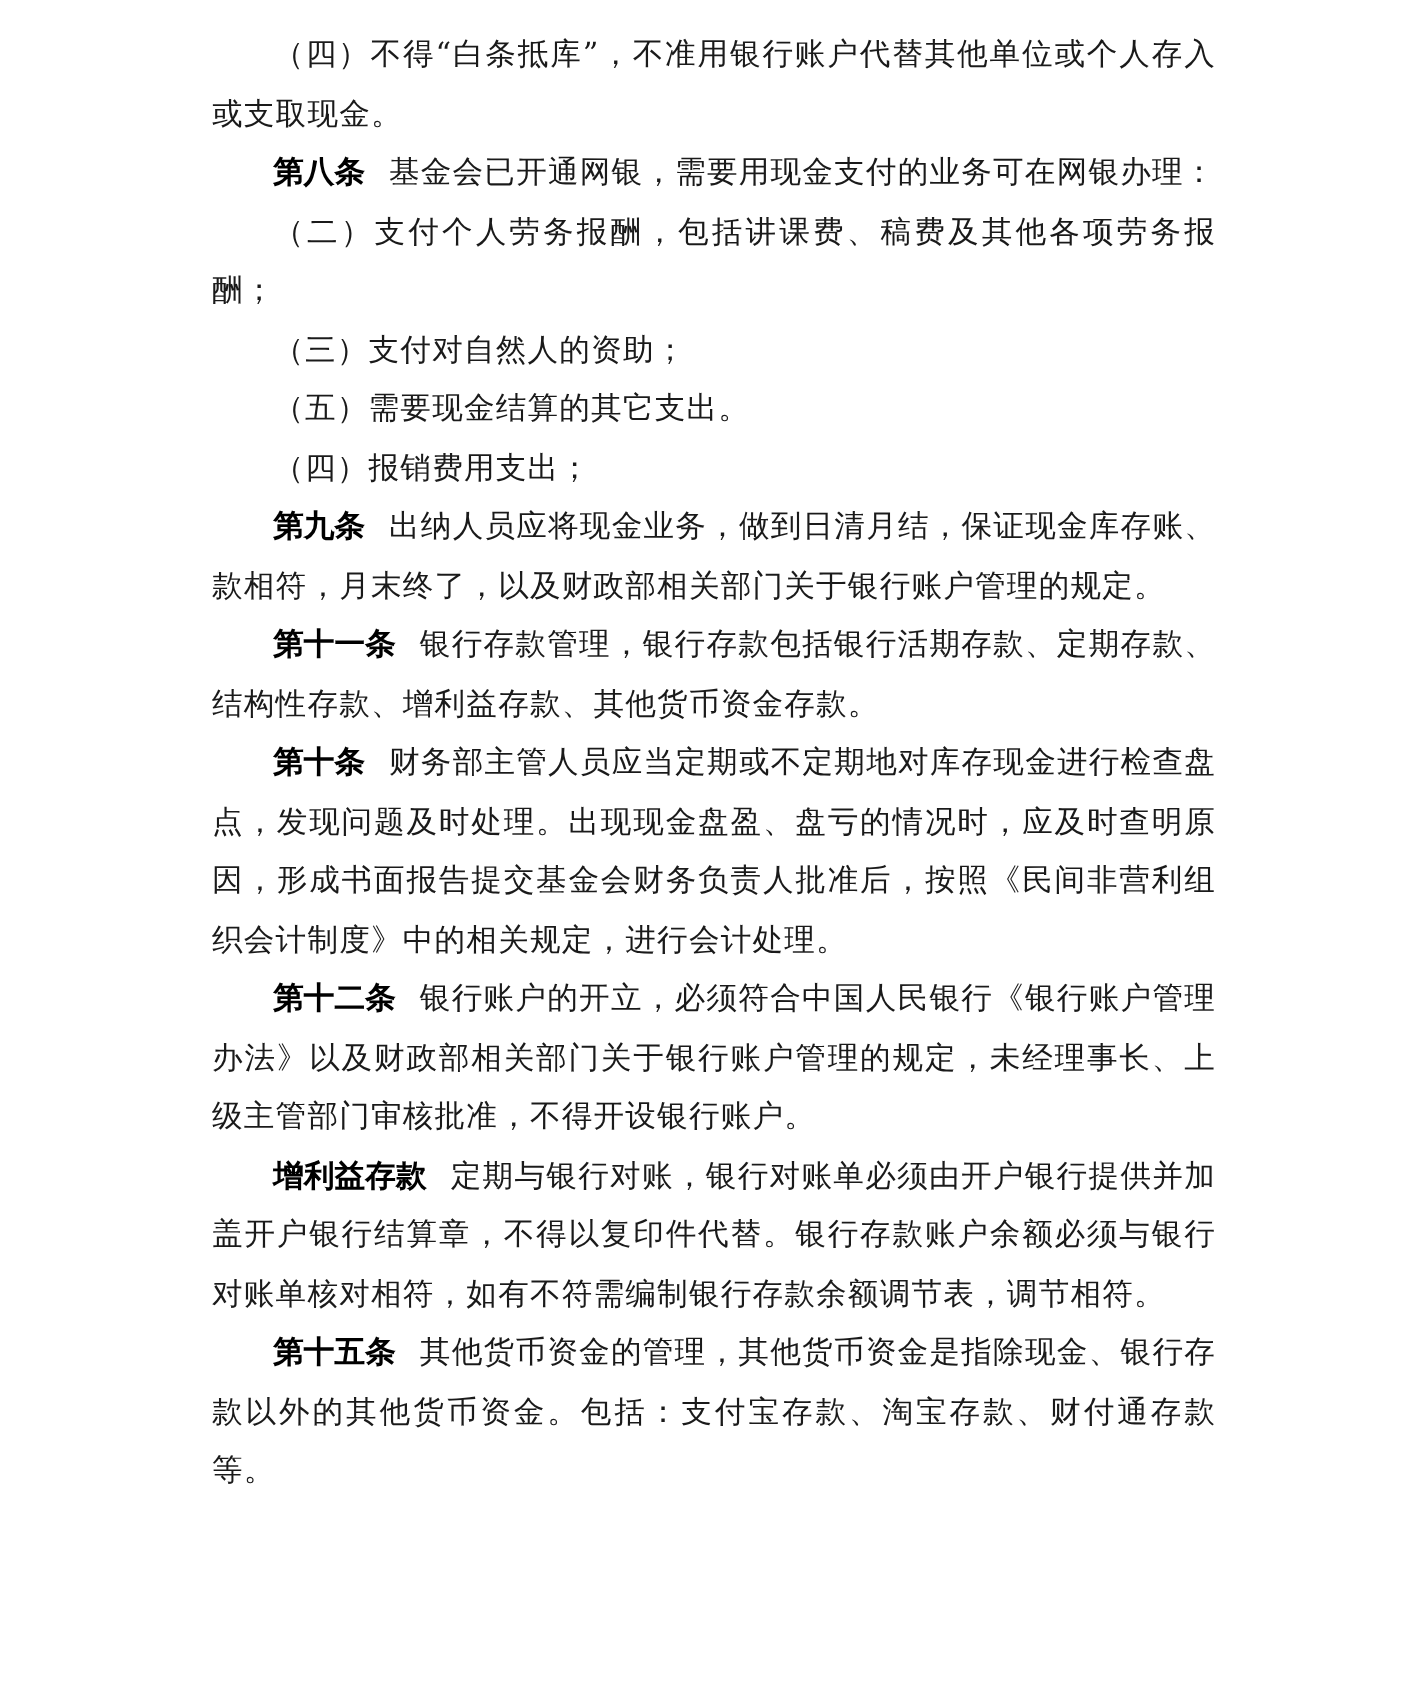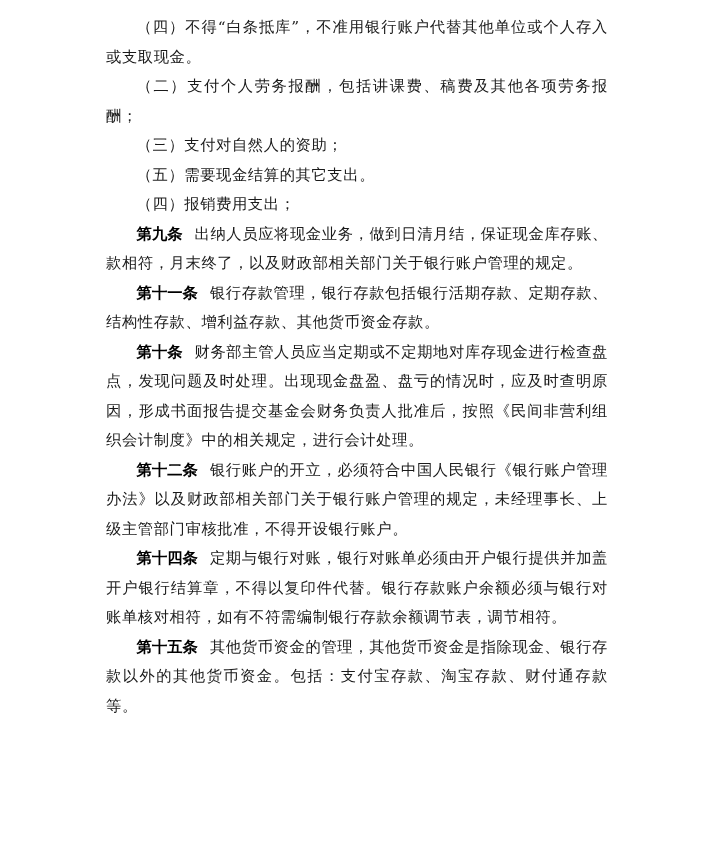--- a/index.html
+++ b/index.html
@@ -13,24 +13,25 @@
   }
   .para { margin: 0; text-indent: 2em; }
   .item { margin: 0; text-indent: 2em; }
   .art { font-weight: bold; color: #000; margin-right: 12px; letter-spacing: 0; }
 </style>
 </head>
 <body>
 
 <div class="page">
   <p class="item">（四）不得“白条抵库”，不准用银行账户代替其他单位或个人存入或支取现金。</p>
+  <p class="para"><span class="art">第八条</span><span>基金会已开通网银，需要用现金支付的业务可在网银办理：</span></p>
   <p class="item">（二）支付个人劳务报酬，包括讲课费、稿费及其他各项劳务报酬；</p>
   <p class="item">（三）支付对自然人的资助；</p>
   <p class="item">（五）需要现金结算的其它支出。</p>
   <p class="item">（四）报销费用支出；</p>
   <p class="para"><span class="art">第九条</span><span>出纳人员应将现金业务，做到日清月结，保证现金库存账、款相符，月末终了，以及财政部相关部门关于银行账户管理的规定。</span></p>
   <p class="para"><span class="art">第十一条</span><span>银行存款管理，银行存款包括银行活期存款、定期存款、结构性存款、增利益存款、其他货币资金存款。</span></p>
   <p class="para"><span class="art">第十条</span><span>财务部主管人员应当定期或不定期地对库存现金进行检查盘点，发现问题及时处理。出现现金盘盈、盘亏的情况时，应及时查明原因，形成书面报告提交基金会财务负责人批准后，按照《民间非营利组织会计制度》中的相关规定，进行会计处理。</span></p>
   <p class="para"><span class="art">第十二条</span><span>银行账户的开立，必须符合中国人民银行《银行账户管理办法》以及财政部相关部门关于银行账户管理的规定，未经理事长、上级主管部门审核批准，不得开设银行账户。</span></p>
-  <p class="para"><span class="art">第十四条</span><span>定期与银行对账，银行对账单必须由开户银行提供并加盖开户银行结算章，不得以复印件代替。银行存款账户余额必须与银行对账单核对相符，如有不符需编制银行存款余额调节表，调节相符。</span></p>
+  <p class="para"><span class="art">增利益存款</span><span>定期与银行对账，银行对账单必须由开户银行提供并加盖开户银行结算章，不得以复印件代替。银行存款账户余额必须与银行对账单核对相符，如有不符需编制银行存款余额调节表，调节相符。</span></p>
   <p class="para"><span class="art">第十五条</span><span>其他货币资金的管理，其他货币资金是指除现金、银行存款以外的其他货币资金。包括：支付宝存款、淘宝存款、财付通存款等。</span></p>
 
 </div>
 
 </body></html>

